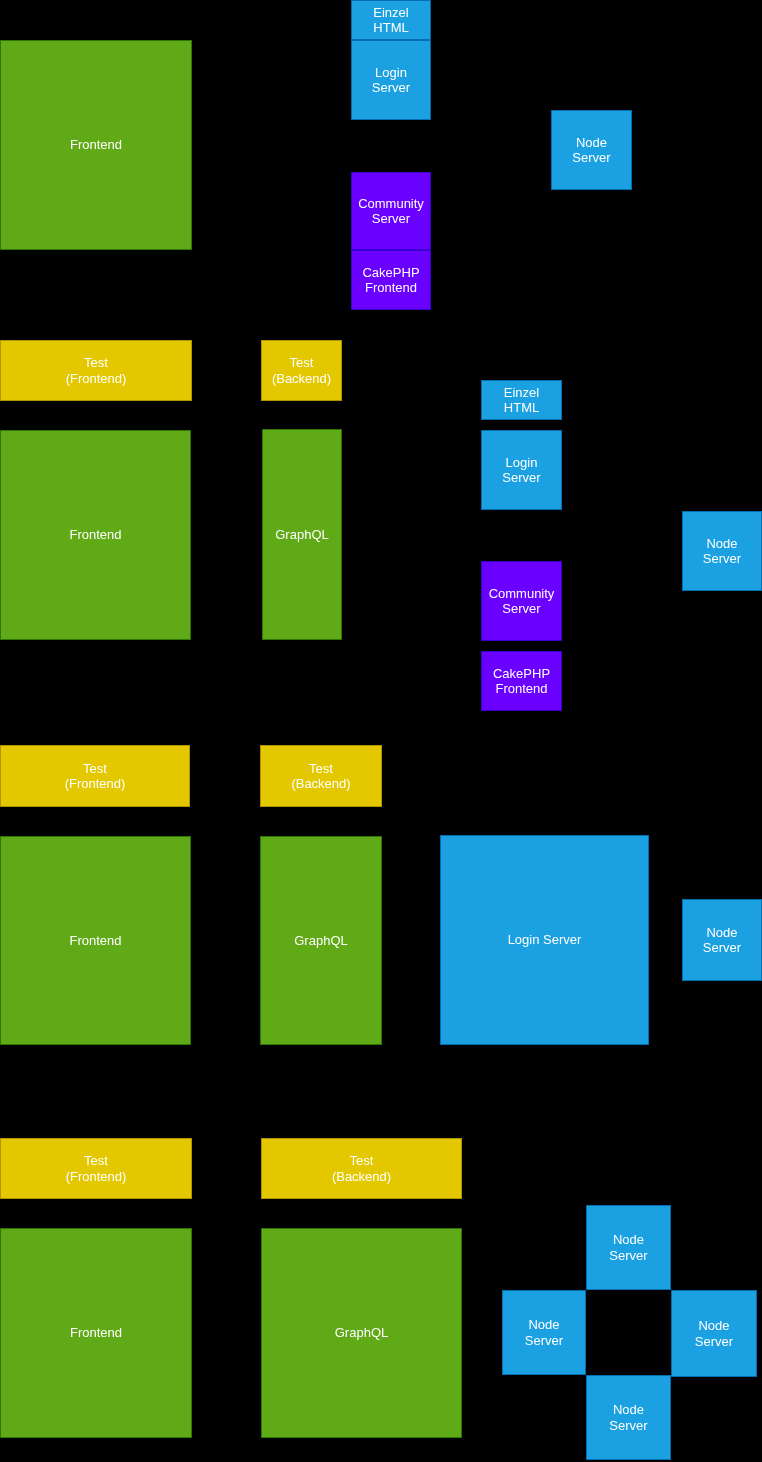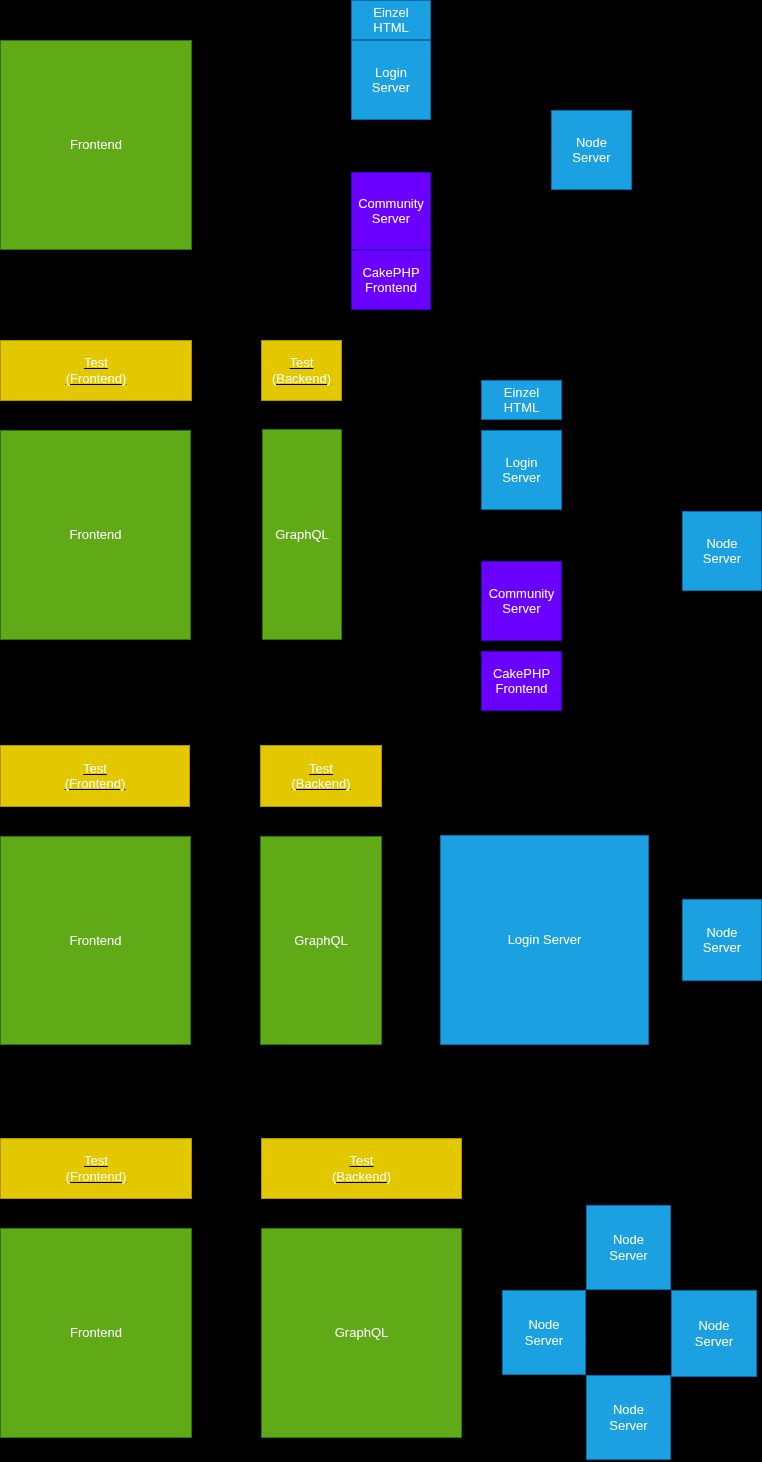--- a/index.html
+++ b/index.html
@@ -25,21 +25,21 @@
     text-align: center;
   }
   .box .box-label {
     white-space: pre-line;
     line-height: 1.18;
     font-size: 13px;
     color: var(--label-text, #ffffff);
     padding: 0 12px;
   }
   .box.green  { background: var(--green-fill);  border-color: var(--green-stroke); }
-  .box.yellow { background: var(--yellow-fill); border-color: var(--yellow-stroke); text-decoration: underline; }
+  .box.yellow { background: var(--yellow-fill); border-color: var(--yellow-stroke); }
   .box.blue   { background: var(--blue-fill);   border-color: var(--blue-stroke); }
   .box.violet { background: var(--violet-fill); border-color: var(--violet-stroke); justify-content: center; }
 </style>
 </head>
 <body>
 
 <div class="canvas" style="width: 762px; height: 1462px;">
     <div class="box green" style="left: 0px; top: 40px; width: 192px; height: 210px;">
       <span class="box-label">Frontend</span>
     </div>

